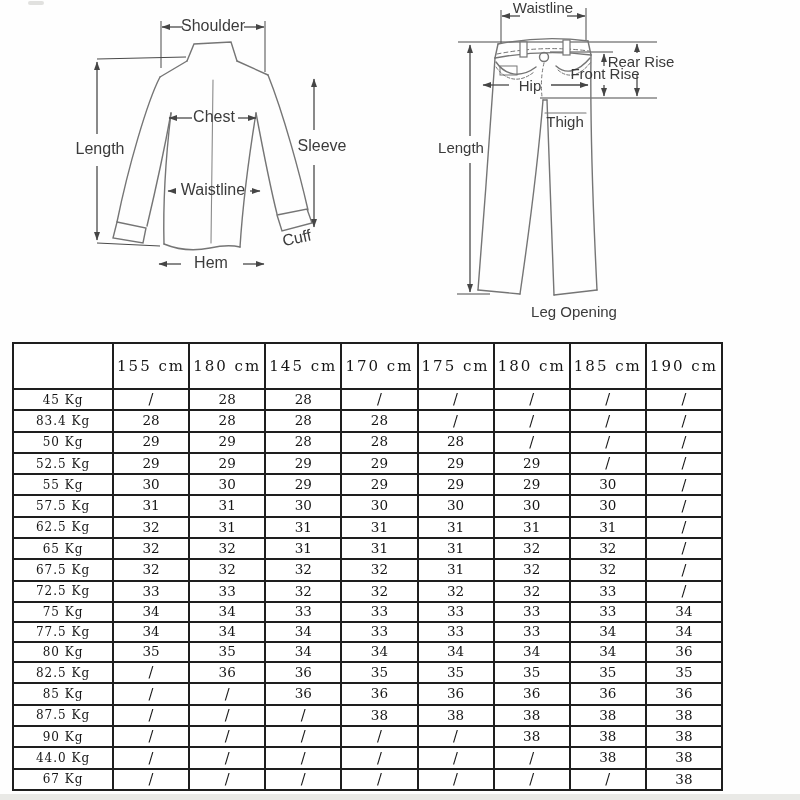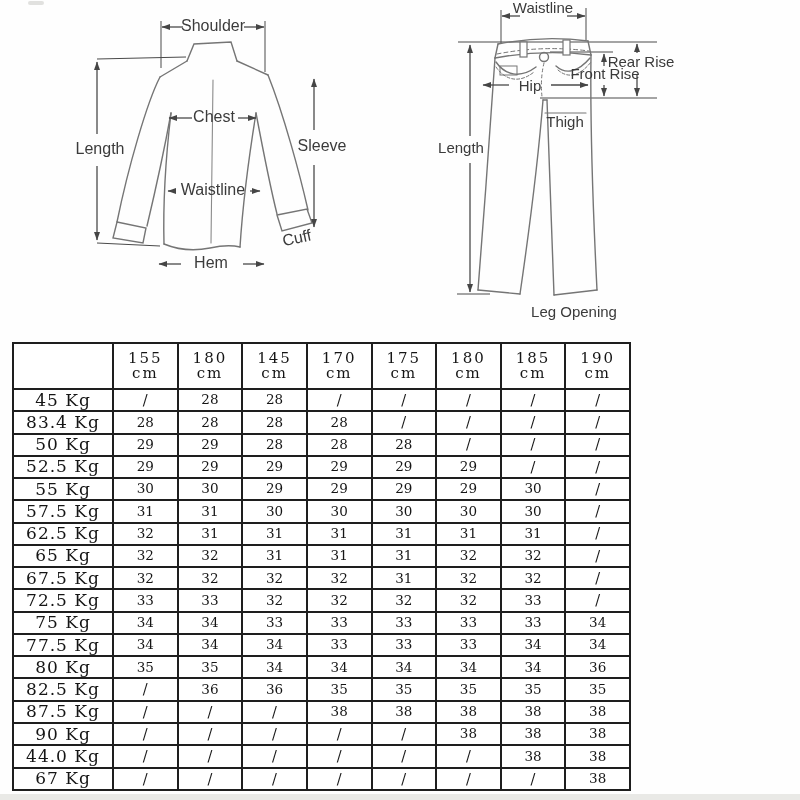--- a/index.html
+++ b/index.html
@@ -13,34 +13,34 @@
   #shirt-svg  { left:0; }
   #pants-svg  { left:400px; }
 
   svg text {
     font-family:"Liberation Sans", sans-serif;
     fill:#3b3b3b;
   }
 
   table.size {
     position:absolute; left:12px; top:342px;
-    width:619px; height:449px;
+    width:711px; height:449px;
     border-collapse:collapse; table-layout:fixed;
     background:#ffffff;
     font-family:"DejaVu Serif", serif;
     color:#151515;
   }
   table.size th, table.size td {
     border:2px solid #1e1e1e;
     text-align:center; vertical-align:middle;
     padding:0; line-height:1; font-weight:normal;
   }
   table.size thead tr { height:46px; }
   table.size thead th { font-size:15px; letter-spacing:2px; }
-  table.size tbody th { font-size:17px; letter-spacing:1px; }
+  table.size tbody th { font-size:12px; letter-spacing:1px; }
   table.size tbody td { font-size:13.5px; }
   table.size td.slash { font-size:14.5px; }
 
   .smudge {
     position:absolute; left:28px; top:1px; width:16px; height:4px;
     background:#d9d9d7; border-radius:2px; opacity:.8;
   }
   .bottom-strip {
     position:absolute; left:0; top:794px; width:800px; height:6px;
     background:#e9e9e6;
@@ -338,20 +338,31 @@
           <td class="slash">/</td>
           <td>36</td>
           <td>36</td>
           <td>35</td>
           <td>35</td>
           <td>35</td>
           <td>35</td>
           <td>35</td>
         </tr>
         <tr>
+          <th>85 Kg</th>
+          <td class="slash">/</td>
+          <td class="slash">/</td>
+          <td>36</td>
+          <td>36</td>
+          <td>36</td>
+          <td>36</td>
+          <td>36</td>
+          <td>36</td>
+        </tr>
+        <tr>
           <th>87.5 Kg</th>
           <td class="slash">/</td>
           <td class="slash">/</td>
           <td class="slash">/</td>
           <td>38</td>
           <td>38</td>
           <td>38</td>
           <td>38</td>
           <td>38</td>
         </tr>

